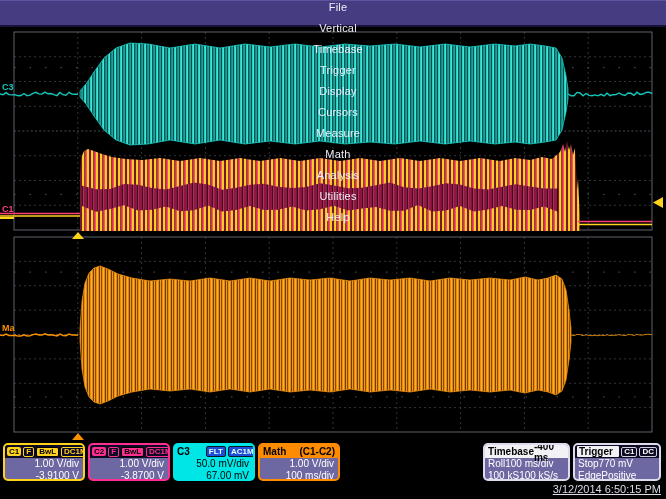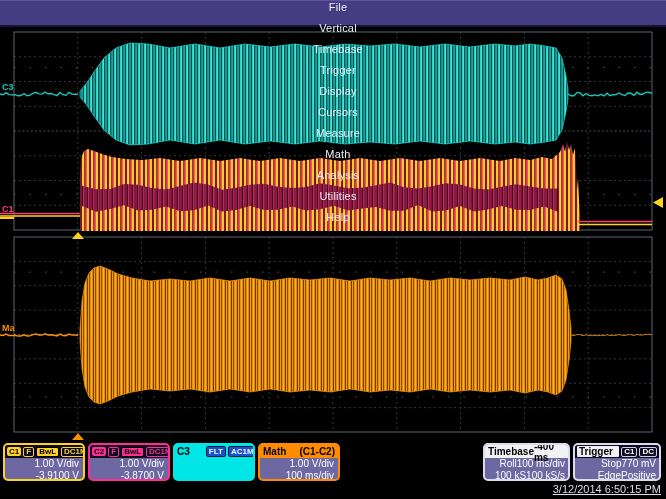--- a/index.html
+++ b/index.html
@@ -51,21 +51,21 @@
   
   .infobox{position:absolute;top:3px;height:38px;border:2px solid #dcdcec;border-radius:5px;
     box-sizing:border-box;overflow:hidden;background:#6e68a2;}
   #box-tb{left:483px;width:87px;}
   #box-trg{left:573px;width:88px;}
   .infobox .title{height:13px;background:#f2f2f6;color:#000;display:flex;align-items:center;
     justify-content:space-between;padding:0 3px;font-size:10px;font-weight:bold;}
   #box-trg .title{background:#0e0a24;justify-content:flex-start;gap:2px;padding:0 2px;}
   #box-trg .title .pill{background:#f2f2f6;color:#000;flex:1;padding:0 2px;border-radius:1px;font-size:10px;font-weight:bold;line-height:11px;}
   .chip-trg{background:#0e0a24;color:#fff;border:1px solid #cfcfe0;line-height:8px;}
-  .inforow{display:flex;justify-content:flex-end;padding:0 3px;font-size:10px;line-height:12px;color:#fff;}
+  .inforow{display:flex;justify-content:flex-start;padding:0 3px;font-size:10px;line-height:12px;color:#fff;}
   #datetime{position:absolute;top:43px;right:5px;color:#dcdce8;font-size:11px;text-decoration:underline;}
 </style>
 </head>
 <body>
 
 <div id="screen">
 
   <div id="menubar">
     <span class="menu-item">File</span>
     <span class="menu-item">Vertical</span>
@@ -197,20 +197,24 @@
         <div>-3.8700 V</div>
       </div>
     </div>
 
     <div class="descbox" id="box-c3">
       <div class="hdr">
         <span class="chan-name">C3</span>
         <span class="chip chip-dark">FLT</span>
         <span class="chip chip-dark">AC1M</span>
       </div>
+      <div class="vals">
+        <div>50.0 mV/div</div>
+        <div>67.00 mV</div>
+      </div>
     </div>
 
     <div class="descbox" id="box-math">
       <div class="hdr">
         <span>Math</span>
         <span>(C1-C2)</span>
       </div>
       <div class="vals">
         <div>1.00 V/div</div>
         <div>100 ms/div</div>

